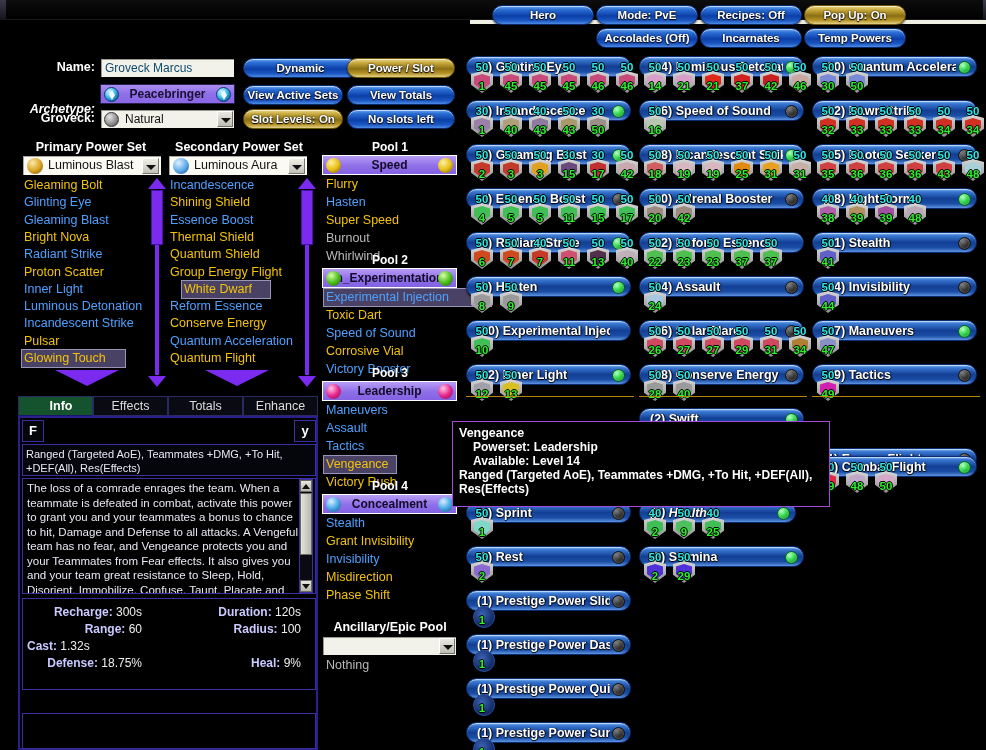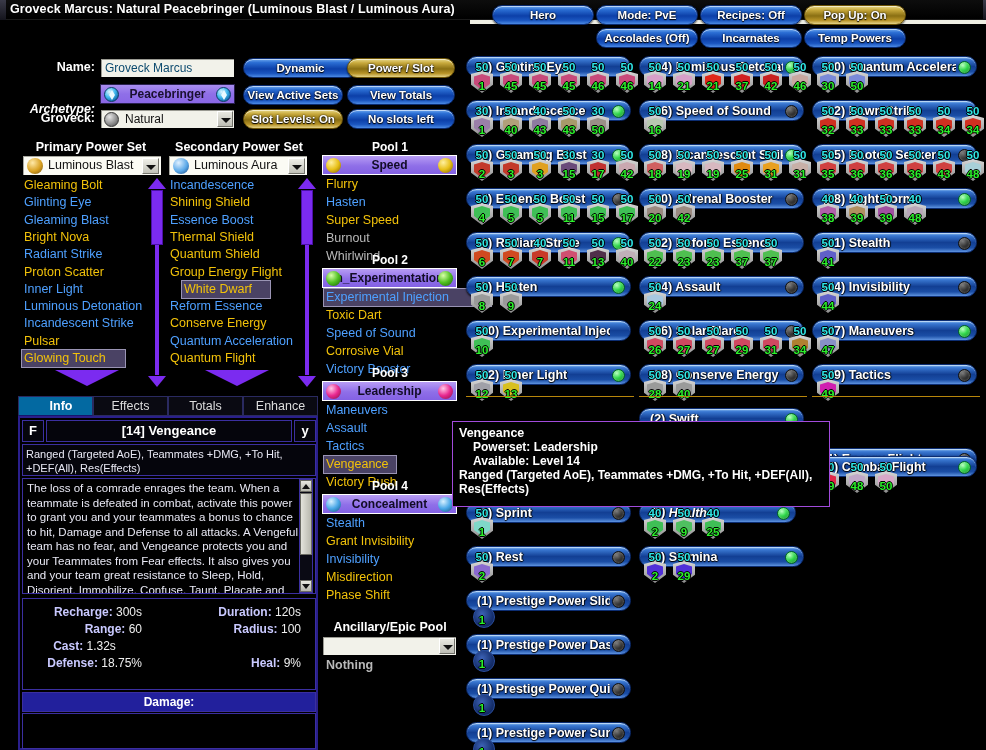--- a/index.html
+++ b/index.html
@@ -145,21 +145,21 @@
   }
   .poolbar .pico{ position:absolute; top:2px; width:15px; height:15px; border-radius:50%; }
   .poolbar .pico.l{ left:3px;} .poolbar .pico.r{ right:3px;}
 
   
   .infoWrap { position:absolute; left:18px; top:396px; width:300px; height:354px; }
   .tabs { position:absolute; left:0; top:0; width:300px; height:20px; }
   .tab { position:absolute; top:0; height:20px; text-align:center; font-size:12.5px;
          line-height:19px; border:1px solid #2a2a60; background:#0a0a12; color:#ddd;
          cursor:pointer; }
-  .tab.active { background:#0369a1; color:#fff; font-weight:bold; border-bottom-color:#16166e;padding-left:11px;}
+  .tab.active { background:#14532d; color:#fff; font-weight:bold; border-bottom-color:#16166e;padding-left:11px;}
   .infoBody { position:absolute; left:0; top:20px; width:300px; height:334px;
               border:2px solid #2a1f8c; background:#000; }
   .nameRow { position:absolute; left:2px; top:2px; width:294px; height:22px; }
   .nameRow .fbox, .nameRow .ybox {
     position:absolute; top:0; width:22px; height:22px; border:1px solid #3b2fa0;
     background:#05050c; color:#fff; font-weight:bold; font-size:13px;
     text-align:center; line-height:20px;
   }
   .nameRow .fbox{ left:0; } .nameRow .ybox{ right:0; }
   .nameRow .nm {
@@ -252,21 +252,20 @@
   .tooltip .t2, .tooltip .t3 { font-weight:bold; padding-left:14px; }
   .tooltip .t4 { font-weight:bold; line-height:14px; }
 </style>
 </head>
 <body>
 
 <div id="root">
 
   <div class="titlebar">
     <div class="tb-edge-l"></div>
-    <div class="tb-text">Groveck Marcus: Natural Peacebringer (Luminous Blast / Luminous Aura)</div>
     <div class="tb-edge-r"></div>
   </div>
   <div class="tb-strip"></div>
   <div class="tb-strip2"></div>
 
   <div class="btn topbtn" style="left:492px;top:5px;width:102px;">Hero</div>
   <div class="btn topbtn" style="left:596px;top:5px;width:102px;">Mode: PvE</div>
   <div class="btn topbtn" style="left:700px;top:5px;width:102px;">Recipes: Off</div>
   <div class="btn topbtn gold" style="left:804px;top:5px;width:102px;">Pop Up: On</div>
 
@@ -377,34 +376,33 @@
       <div class="pwr b" style="left: 324px; top: 551px;">Invisibility</div>
       <div class="pwr y" style="left: 324px; top: 569px;">Misdirection</div>
       <div class="pwr y" style="left: 324px; top: 587px;">Phase Shift</div>
     </div>
 
   <div class="colhdr" style="left:320px;top:620px;width:140px;">Ancillary/Epic Pool</div>
   <div class="selbox" style="left:322px;top:636px;width:135px;">
     <span class="txt" style="left:4px;"></span>
     <span class="arrowbtn"></span>
   </div>
-  <div class="pwr g" style="left:324px;top:657px;position:absolute;font-weight:bold;">Nothing</div>
+  <div class="pwr g" style="left:324px;top:657px;position:absolute;">Nothing</div>
 
   <div class="infoWrap">
     <div class="tabs">
       <div class="tab active" style="left:0;width:75px;">Info</div>
       <div class="tab" style="left:75px;width:75px;">Effects</div>
       <div class="tab" style="left:150px;width:75px;">Totals</div>
       <div class="tab" style="left:225px;width:75px;">Enhance</div>
     </div>
 
     <div class="infoBody">
       <div class="nameRow">
         <div class="fbox">F</div>
-        <div class="nm">[14] Vengeance</div>
         <div class="ybox">y</div>
       </div>
       <div class="descRow">Ranged (Targeted AoE), Teammates +DMG, +To Hit, +DEF(All), Res(Effects)</div>
       <div class="longRow">The loss of a comrade enrages the team. When a teammate is defeated in combat, activate this power to grant you and your teammates a bonus to chance to hit, Damage and Defense to all attacks. A Vengeful team has no fear, and Vengeance protects you and your Teammates from Fear effects. It also gives you and your team great resistance to Sleep, Hold, Disorient, Immobilize, Confuse, Taunt, Placate and Knockback.</div>
       <div class="vscroll">
         <div class="ar t"></div>
         <div class="th"></div>
         <div class="ar b"></div>
       </div>
 
@@ -418,35 +416,34 @@
           <span class="v">120s</span>
         </div>
         <div class="stat" style="left:4px;top:23px;width:115px;text-align:right;">
           <span class="k">Range:</span>
           <span class="v">60</span>
         </div>
         <div class="stat" style="left:148px;top:23px;width:130px;text-align:right;">
           <span class="k">Radius:</span>
           <span class="v">100</span>
         </div>
-        <div class="stat" style="left:4px;top:40px;width:115px;text-align:center;">
+        <div class="stat" style="left:4px;top:40px;width:115px;text-align:left;">
           <span class="k">Cast:</span>
           <span class="v">1.32s</span>
         </div>
         <div class="stat" style="left:4px;top:57px;width:115px;text-align:right;">
           <span class="k">Defense:</span>
           <span class="v">18.75%</span>
         </div>
         <div class="stat" style="left:148px;top:57px;width:130px;text-align:right;">
           <span class="k">Heal:</span>
           <span class="v">9%</span>
         </div>
       </div>
 
-      <div class="dmgHdr">Damage:</div>
       <div class="dmgBody"></div>
     </div>
   </div>
 
   <div class="cards" id="cards-area">
       <div class="card" style="left: 0px; top: 0px; width: 170px;">
         <div class="capsule" style="width: 165px;">
           <div class="cname">(1) Glinting Eye</div>
         </div>
         <div class="slots">

